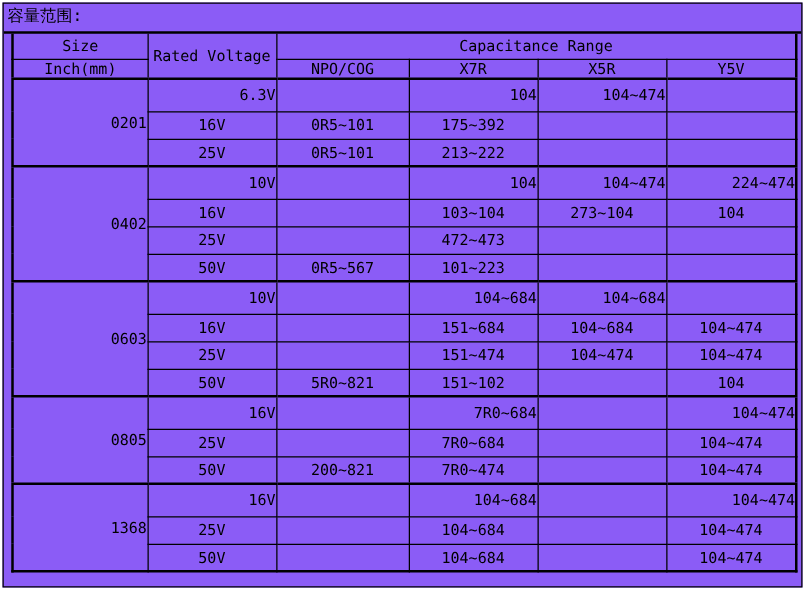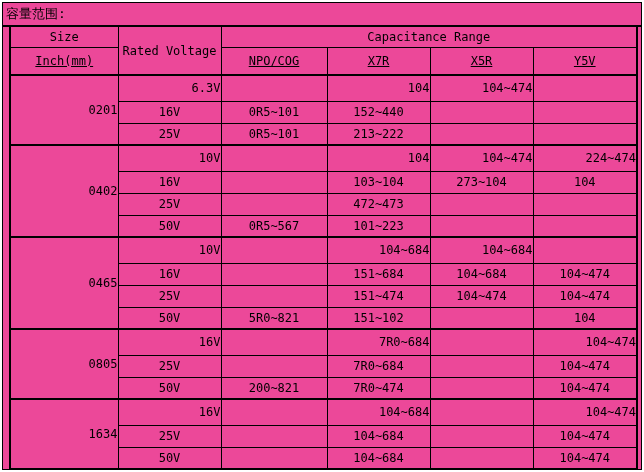--- a/index.html
+++ b/index.html
@@ -11,21 +11,21 @@
     font-family: "DejaVu Sans Mono", "Liberation Mono", monospace;
     color: #000000;
   }
   .frame {
     position: absolute;
     left: 2px;
     top: 2px;
     width: 638px;
     height: 466px;
     border: 1px solid #000000;
-    background: #ec4899;
+    background: #8b5cf6;
     overflow: hidden;
   }
   .title-bar {
     height: 22px;
     line-height: 22px;
     padding-left: 3px;
     font-size: 13px;
     border-bottom: 2px solid #000000;
     white-space: nowrap;
   }
@@ -43,21 +43,21 @@
     font-size: 12px;
     font-weight: normal;
     text-align: center;
     vertical-align: middle;
     padding: 0;
     overflow: hidden;
     white-space: nowrap;
   }
   table.cap-table tr.h1 > th { border-top: none; }
   table.cap-table tr.h1 { height: 20px; }
-  table.cap-table tr.h2 { height: 28px; text-decoration: underline; }
+  table.cap-table tr.h2 { height: 16px; }
   table.cap-table tr.section-start > td { border-top: 2px solid #000000; text-align: right; }
   .col-size   { width: 108px; }
   .col-volt   { width: 103px; }
   .col-npo    { width: 106px; }
   .col-x7r    { width: 103px; }
   .col-x5r    { width: 103px; }
   .col-y5v    { width: 104px; }
 </style>
 </head>
 <body>
@@ -93,21 +93,21 @@
           <td rowspan="3">0201</td>
           <td>6.3V</td>
           <td></td>
           <td>104</td>
           <td>104~474</td>
           <td></td>
         </tr>
         <tr style="height: 22px;">
           <td>16V</td>
           <td>0R5~101</td>
-          <td>152~440</td>
+          <td>175~392</td>
           <td></td>
           <td></td>
         </tr>
         <tr style="height: 22px;">
           <td>25V</td>
           <td>0R5~101</td>
           <td>213~222</td>
           <td></td>
           <td></td>
         </tr>
@@ -134,21 +134,21 @@
           <td></td>
         </tr>
         <tr style="height: 22px;">
           <td>50V</td>
           <td>0R5~567</td>
           <td>101~223</td>
           <td></td>
           <td></td>
         </tr>
         <tr class="section-start" style="height: 26px;">
-          <td rowspan="4">0465</td>
+          <td rowspan="4">0603</td>
           <td>10V</td>
           <td></td>
           <td>104~684</td>
           <td>104~684</td>
           <td></td>
         </tr>
         <tr style="height: 22px;">
           <td>16V</td>
           <td></td>
           <td>151~684</td>
@@ -185,21 +185,21 @@
           <td>104~474</td>
         </tr>
         <tr style="height: 22px;">
           <td>50V</td>
           <td>200~821</td>
           <td>7R0~474</td>
           <td></td>
           <td>104~474</td>
         </tr>
         <tr class="section-start" style="height: 26px;">
-          <td rowspan="3">1634</td>
+          <td rowspan="3">1368</td>
           <td>16V</td>
           <td></td>
           <td>104~684</td>
           <td></td>
           <td>104~474</td>
         </tr>
         <tr style="height: 22px;">
           <td>25V</td>
           <td></td>
           <td>104~684</td>

